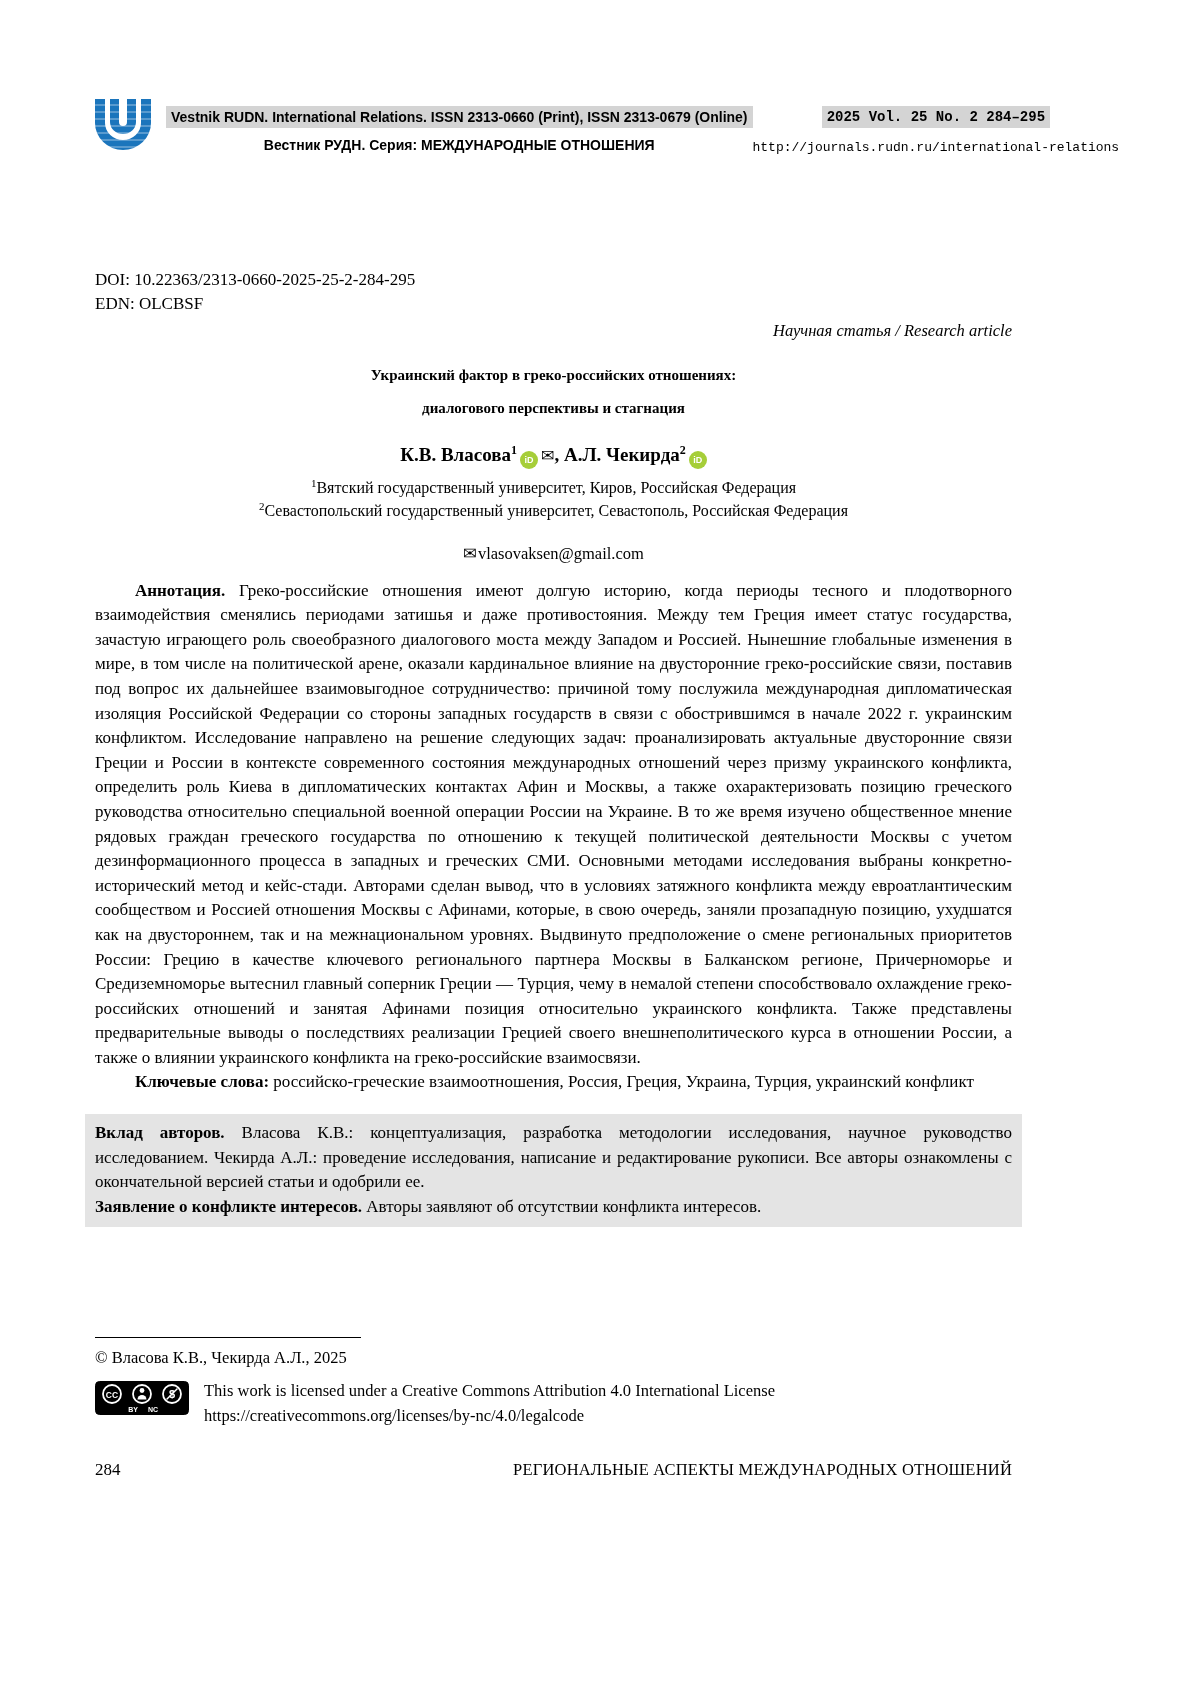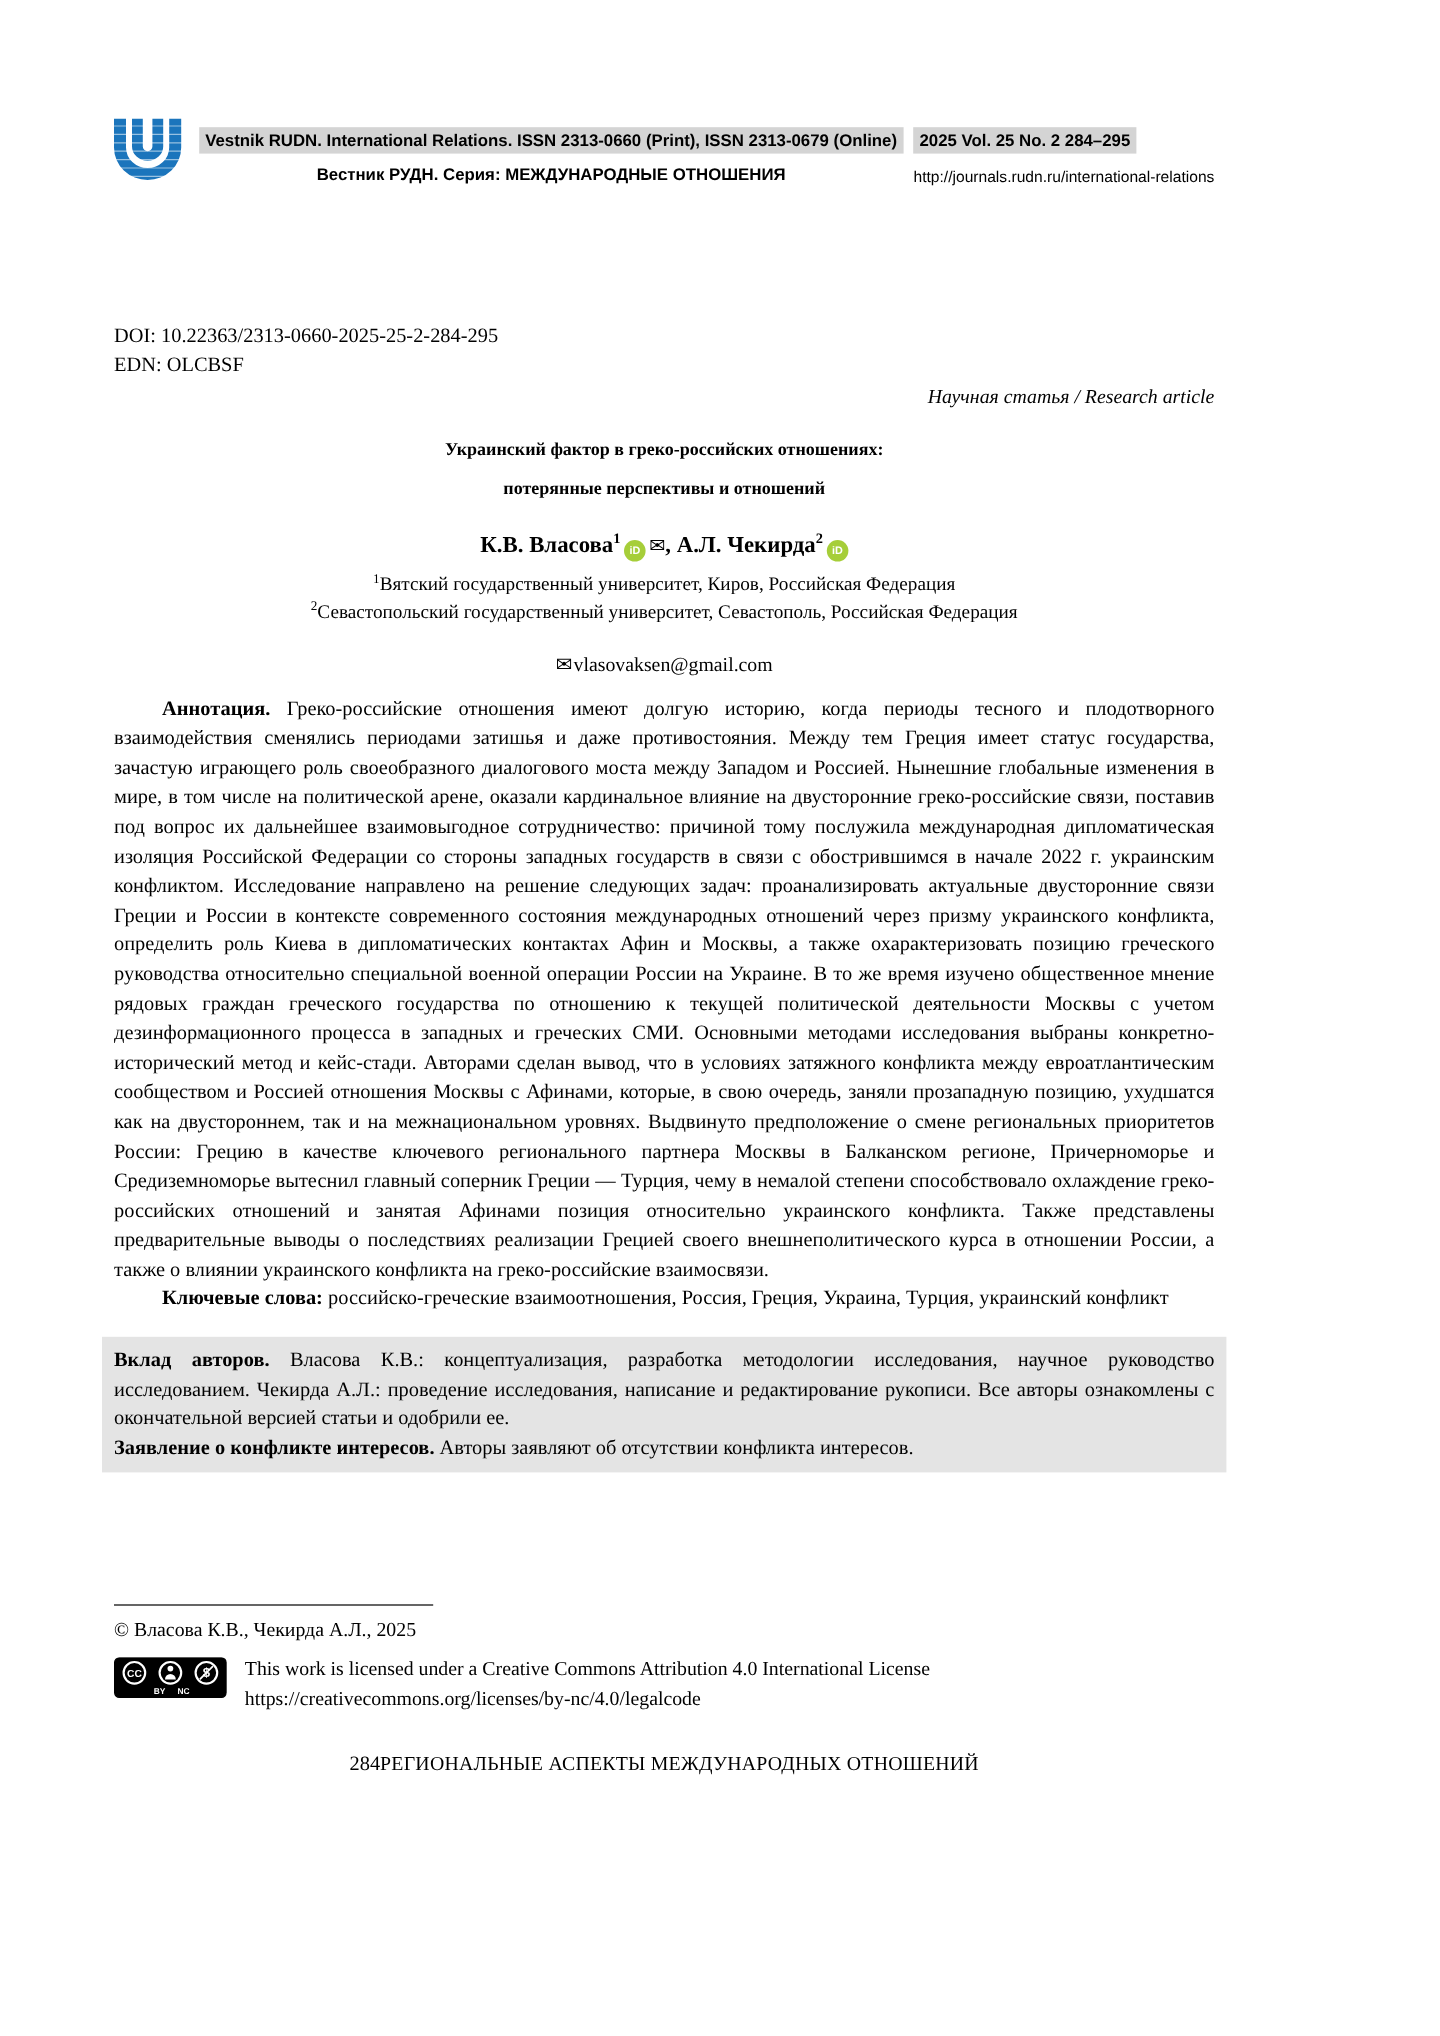--- a/index.html
+++ b/index.html
@@ -36,21 +36,21 @@
     white-space: nowrap;
   }
   .hl2 {
     font-weight: bold;
     font-size: 14px;
     margin-top: 9px;
     text-align: center;
     white-space: nowrap;
   }
   .header-spacer { flex: 1 1 auto; }
-  .header-right { flex: 0 0 auto; text-align: left; padding-top: 8px; }
+  .header-right { flex: 0 0 auto; text-align: center; padding-top: 8px; font-family: Liberation Mono, monospace; }
   .url { color: #595959; font-size: 13px; margin-top: 12px; white-space: nowrap; }
 
   
   .content {
     position: absolute;
     left: 95px;
     top: 268px;
     width: 917px;
     font-size: 17px;
     line-height: 24.6px;
@@ -116,21 +116,21 @@
   .cc-logo { flex: 0 0 auto; margin-right: 15px; margin-top: 3px; cursor: pointer; }
   .license-text { font-size: 16.5px; line-height: 25px; }
 
   
   .page-footer {
     position: absolute;
     left: 95px;
     top: 1460px;
     width: 917px;
     display: flex;
-    justify-content: center;
+    justify-content: space-between;
     align-items: baseline;
     font-size: 17px;
   }
   .running-title { font-size: 16.5px; letter-spacing: 0.2px; }
   a, .linklike { color: inherit; text-decoration: none; }
 </style>
 </head>
 <body>
 
 <div class="page">
@@ -163,21 +163,21 @@
   </header>
 
   <main class="content">
 
     <div class="doi linklike">DOI: 10.22363/2313-0660-2025-25-2-284-295</div>
     <div class="edn">EDN: OLCBSF</div>
     <div class="article-type">Научная статья / Research article</div>
 
     <h1 class="title">
       <span class="tl">Украинский фактор в греко-российских отношениях:</span>
-      <span class="tl">потерянные перспективы и отношений</span>
+      <span class="tl">диалогового перспективы и стагнация</span>
     </h1>
 
     <div class="authors"><span>К.В. Власова</span><sup>1</sup><span class="orcid">iD</span><span class="env-sup">✉</span><span>, </span><span>А.Л. Чекирда</span><sup>2</sup><span class="orcid">iD</span></div>
 
     <div class="affils">
       <div class="affil"><sup>1</sup><span>Вятский государственный университет, Киров, Российская Федерация</span></div>
       <div class="affil"><sup>2</sup><span>Севастопольский государственный университет, Севастополь, Российская Федерация</span></div>
       <div class="email-line"><span class="env">✉</span><span class="linklike">vlasovaksen@gmail.com</span></div>
     </div>
 

